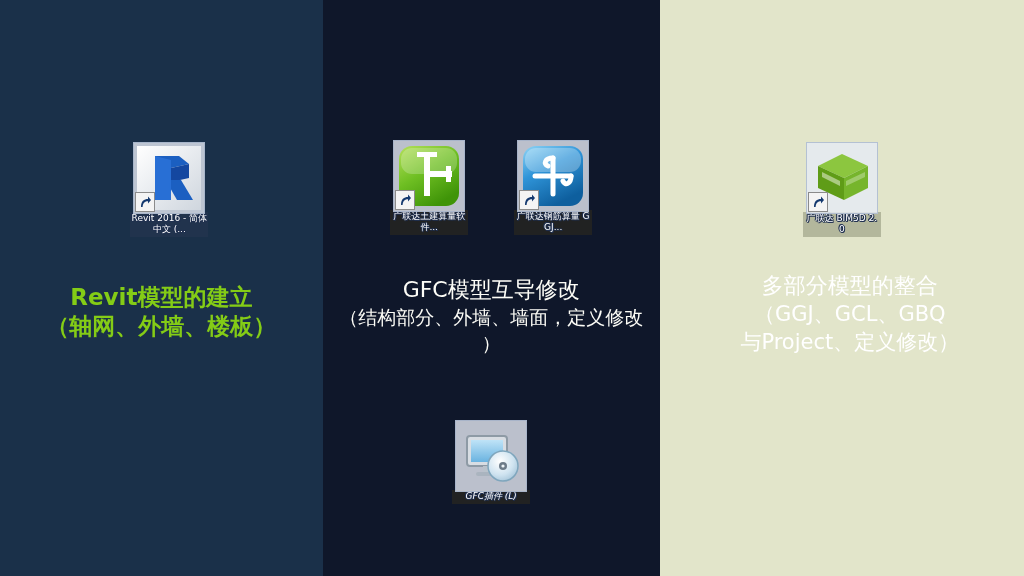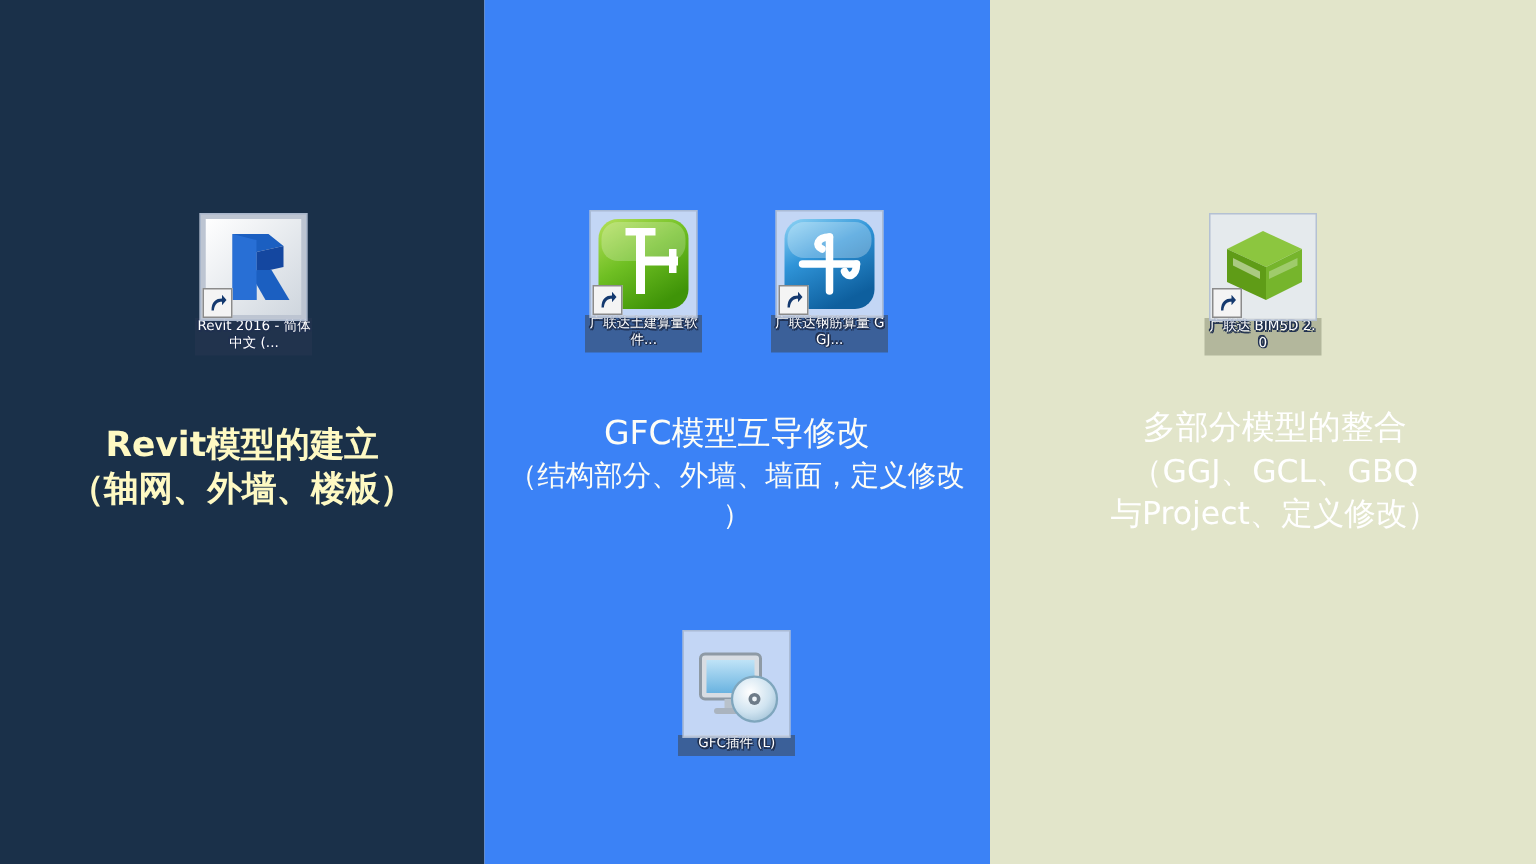--- a/index.html
+++ b/index.html
@@ -16,21 +16,21 @@
 
   
   .panel {
     position:relative;
     height:576px;
     display:flex;
     flex-direction:column;
     align-items:center;
   }
   .panel-left   { width:341px; background:#1a3049; }
-  .panel-mid    { width:356px; background:#3b82f6; }
+  .panel-mid    { width:356px; background:#0f172a; }
   .panel-right  { width:385px; background:#e2e5ca; }
 
   
   .icon-row {
     position:absolute;
     display:flex;
     justify-content:center;
     gap:44px;
     width:100%;
   }
@@ -89,21 +89,21 @@
   
   .caption {
     position:absolute;
     width:100%;
     text-align:center;
     padding:0 8px;
     font-family:"DejaVu Sans","Liberation Sans",sans-serif;
   }
   .cap-left {
     top:283px;
-    color:#fef9c3;
+    color:#84cc16;
     font-weight:bold;
     font-size:23px;
     line-height:29px;
   }
   .cap-mid {
     top:276px;
     color:#fdfdf7;
     font-size:22px;
     line-height:28px;
     font-weight:normal;
@@ -225,21 +225,21 @@
       </div>
 
     </div>
 
     <div class="caption cap-mid">
       <div>GFC模型互导修改</div>
       <div class="sub">（结构部分、外墙、墙面，定义修改</div>
       <div class="sub">）</div>
     </div>
 
-    <div class="icon-row" style="top:424px;">
+    <div class="icon-row" style="top:424px;font-style:italic;">
       <div class="desk-icon">
         <div class="icon-art">
           <div class="sel-box"></div>
           <svg class="tile-shape" width="64" height="64" viewBox="0 0 64 64">
             <defs>
               <linearGradient id="scr" x1="0" y1="0" x2="0" y2="1">
                 <stop offset="0" stop-color="#bfe3f7"></stop>
                 <stop offset="1" stop-color="#6ab3e0"></stop>
               </linearGradient>
               <radialGradient id="cd" cx="0.4" cy="0.35" r="0.75">

